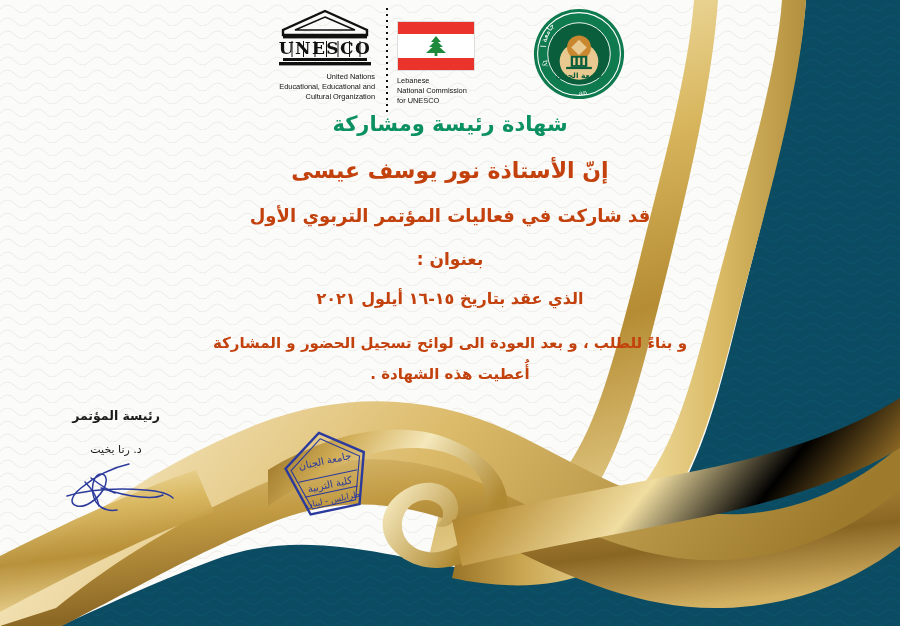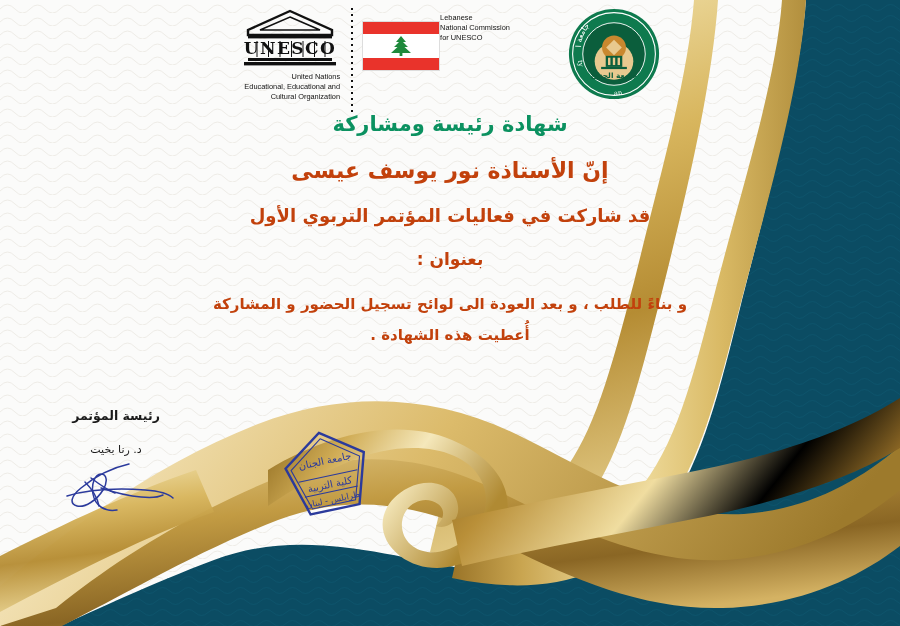--- a/index.html
+++ b/index.html
@@ -43,21 +43,21 @@
     font-family:"Liberation Sans",sans-serif;
   }
   .dot-sep{
     width:10px;align-self:stretch;margin:0 5px 0 7px;
     display:flex;justify-content:center;
   }
   .dot-sep .dots{
     width:2px;height:104px;
     background:repeating-linear-gradient(to bottom,#111 0 2px,transparent 2px 6px);
   }
-  .unesco-right{display:flex;flex-direction:row;align-items:flex-start;}
+  .unesco-right{display:flex;flex-direction:column;align-items:flex-start;}
   .flag{
     width:76px;height:48px;border:0.5px solid #ddd;position:relative;overflow:hidden;
     background:#fff;margin-top:13px;
   }
   .flag .band{position:absolute;left:0;right:0;height:12px;background:#e9332b;}
   .flag .band.top{top:0;}
   .flag .band.bot{bottom:0;}
   .flag .cedar{position:absolute;left:50%;top:50%;transform:translate(-50%,-50%);}
   .unesco-right .caption{
     font-size:7.4px;line-height:1.32;text-align:left;color:#111;margin-top:5px;
@@ -331,20 +331,21 @@
         </div>
 
       </div>
     </div>
 
     <div class="body-text">
       <p class="line l-title">شهادة رئيسة ومشاركة</p>
       <p class="line l-name">إنّ الأستاذة نور يوسف عيسى</p>
       <p class="line l-part">قد شاركت في فعاليات المؤتمر التربوي الأول</p>
       <p class="line l-under">بعنوان :</p>
+      <p class="line l-date">الذي عقد بتاريخ ١٥-١٦ أيلول ٢٠٢١</p>
       <p class="line l-body1">و بناءً للطلب ، و بعد العودة الى لوائح تسجيل الحضور و المشاركة</p>
       <p class="line l-body2">أُعطيت هذه الشهادة .</p>
     </div>
 
     <div class="sig-block">
       <div class="sig-role">رئيسة المؤتمر</div>
       <div class="sig-person">د. رنا بخيت</div>
       <div class="sig-mark">
         <svg width="150" height="58" viewBox="0 0 150 58">
           <g fill="none" stroke="#2b3a9c" stroke-width="1.5" stroke-linecap="round">

